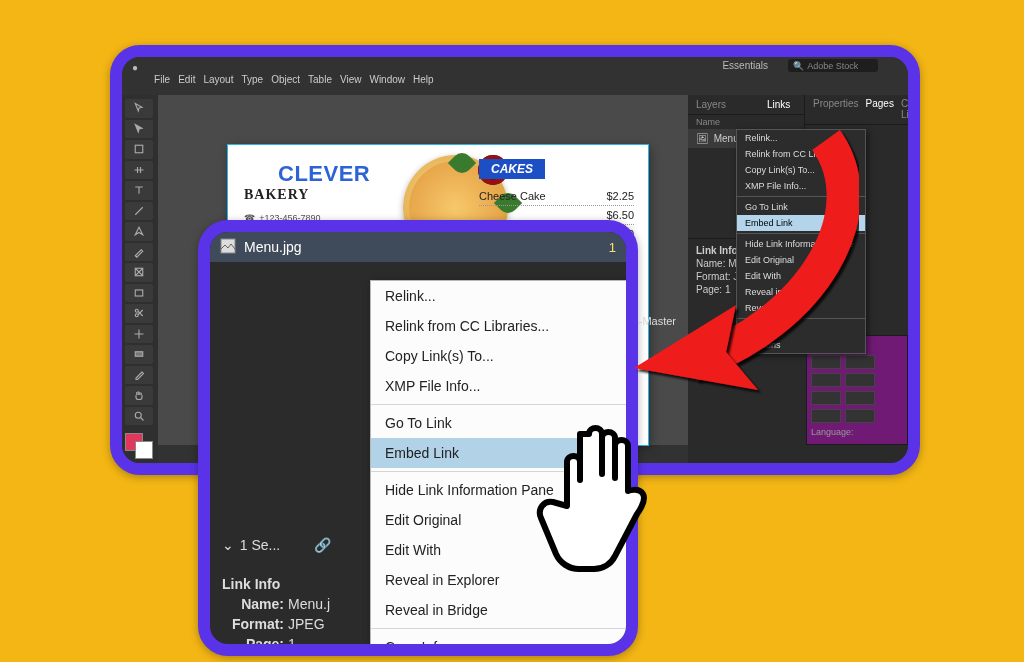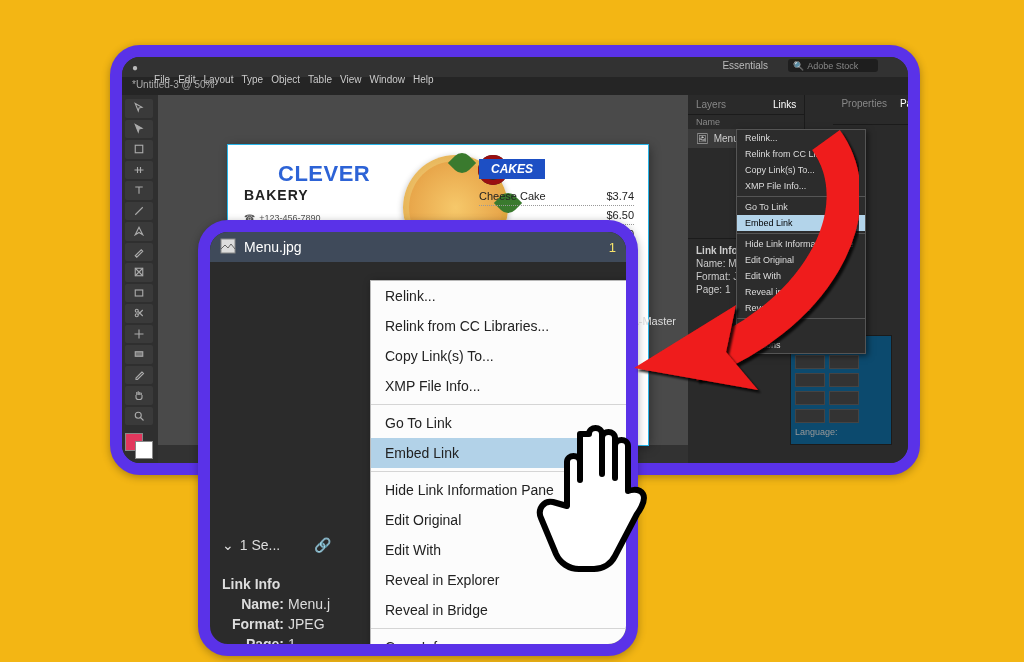--- a/index.html
+++ b/index.html
@@ -31,21 +31,21 @@
   .canvas-area {
     position: absolute; left: 36px; top: 38px; right: 220px; bottom: 18px;
     background: #4a4a4a;
   }
   .artboard {
     position: absolute; left: 70px; top: 50px; width: 420px; height: 300px;
     background: #fff; box-shadow: 0 0 0 1px #27b4e8, 2px 2px 10px rgba(0,0,0,.4);
   }
   .art-inner { padding: 16px; display: flex; gap: 16px; }
   .brand h1 { color:#2d63d6; font-weight:800; font-size:22px; letter-spacing:0.5px;margin-left:34px;}
-  .brand h2 { font-size:14px; letter-spacing:1px; color:#222;}
+  .brand h2 { font-size:14px; letter-spacing:1px; color:#222;font-family:Liberation Serif, serif;}
   .contact { margin-top:10px; font-size:9px; color:#555; display:flex; align-items:center; gap:4px;}
   .pizza {
     width:105px; height:105px; border-radius:50%;
     background: radial-gradient(circle at 40% 40%, #f7d58b, #e0a640 70%);
     position:absolute; left:175px; top:10px; box-shadow:0 2px 6px rgba(0,0,0,.3);
   }
   .pizza::after { content:""; position:absolute; inset:6px; border-radius:50%;
     background: radial-gradient(circle, #f6c86a, #e2983d);
   }
   .topping{position:absolute;width:14px;height:14px;border-radius:50%;background:#a03b2a;}
@@ -62,26 +62,26 @@
 
   .left-tools{ position:absolute; left:0; top:38px; width:36px; bottom:0;
                background:#2f2f2f; display:flex; flex-direction:column; gap:2px; padding:4px 3px;}
   .tool{ width:28px; height:20px; background:#3a3a3a; border-radius:2px; display:flex;align-items:center;justify-content:center;}
   .tool svg{width:12px;height:12px;stroke:#aaa;fill:none;stroke-width:1.5;}
   .fillstroke{width:28px;height:28px;position:relative;margin-top:6px;}
   .fillstroke .f{position:absolute;left:0;top:0;width:18px;height:18px;background:#e2375d;border:1px solid #888;}
   .fillstroke .s{position:absolute;right:0;bottom:0;width:18px;height:18px;background:#fff;border:1px solid #888;}
 
   .right-panels{ position:absolute; right:0; top:38px; width:220px; bottom:0; background:#2a2a2a; color:#ccc; font-size:10px;}
-  .panel-tabs{ display:flex; gap:6px; padding:4px 8px; border-bottom:1px solid #1b1b1b; font-size:10px;text-align:center;}
+  .panel-tabs{ display:flex; padding:4px 8px; border-bottom:1px solid #1b1b1b; font-size:10px;text-align:center;}
   .panel-tabs span{ color:#888;} .panel-tabs .act{ color:#fff;margin-left:41px;}
   .links-row{ display:flex; align-items:center; gap:5px; padding:4px 8px; background:#3a3a3a;}
   .linkinfo{ padding:4px 8px; border-top:1px solid #1b1b1b;}
   .linkinfo div{ margin:2px 0;}
-  .prop-tabs{display:flex;gap:13px;padding:4px 8px;border-bottom:1px solid #1b1b1b; font-size:10px; margin-top:-1px;margin-left:28px;}
+  .prop-tabs{display:flex;gap:7px;padding:4px 8px;border-bottom:1px solid #1b1b1b; font-size:10px; margin-top:-1px;}
   .prop-tabs span{color:#888;} .prop-tabs .act{color:#fff;}
   .page-thumb{width:36px;height:26px;background:#86b2d9;margin:8px;border:1px solid #555;}
 
   
   .mini-ctx{position:absolute; left:614px; top:72px; width:130px; background:#2c2c2c;
             border:1px solid #555; font-size:9px; color:#ddd; z-index:5; box-shadow:2px 2px 6px rgba(0,0,0,.5);}
   .mini-ctx .i{ padding:3px 8px; cursor:default;}
   .mini-ctx .sep{ height:1px; background:#555; margin:2px 0;}
   .mini-ctx .hi{ background:#b3d4ea; color:#000;}
 
@@ -111,22 +111,22 @@
 
   
   .arrow-wrap{position:absolute; left:576px; top:120px; width:300px; height:260px; z-index:40; pointer-events:none;}
   .arrow-wrap svg{width:100%;height:100%;overflow:visible;}
 
   
   .cursor{position:absolute; left:534px; top:408px; z-index:50; pointer-events:none;}
   .cursor svg{width:130px;height:170px;}
 
   
-  .char-panel{ position:absolute; right:16px; bottom:18px; width:102px; height:110px;
-               background:#0c4a6e; border:1px solid #1b1b1b; font-size:9px; color:#999; padding:4px;}
+  .char-panel{ position:absolute; right:0; bottom:18px; width:102px; height:110px;
+               background:#701a75; border:1px solid #1b1b1b; font-size:9px; color:#999; padding:4px;}
   .char-panel .title{color:#ddd;font-size:10px;}
   .char-panel .row{display:flex;gap:4px;margin-top:4px;}
   .char-panel .cell{width:30px;height:14px;background:#333;border:1px solid #444;}
 </style>
 </head>
 <body>
 
 <div class="frame main-card">
   <div class="app-chrome">
     <span>●</span>
@@ -140,21 +140,20 @@
       <span>View</span>
         <span>Window</span>
       <span>Help</span>
     </div>
     <span class="workspace-label">Essentials</span>
     <div class="search-pill">
       <span>🔍</span>
       <span>Adobe Stock</span>
     </div>
   </div>
-  <div class="doc-tab">*Untitled-3 @ 50%</div>
 
   <div class="left-tools">
     <div class="tool">
         <svg viewBox="0 0 16 16">
           <path d="M3 2l9 5-4 1-1 4z"></path>
         </svg>
       </div>
     <div class="tool">
         <svg viewBox="0 0 16 16">
           <path d="M3 2l9 5-4 1-1 4z" fill="#aaa"></path>
@@ -264,21 +263,21 @@
         <span class="topping" style="left:30px;top:70px"></span>
       </div>
       <div class="olive"></div>
       <span class="herb" style="right:130px;top:48px"></span>
       <span class="herb" style="right:176px;top:8px"></span>
 
       <div class="menu-col">
         <span class="chip">CAKES</span>
         <div class="price-row">
             <span>Cheese Cake</span>
-            <span>$3.74</span>
+            <span>$2.25</span>
           </div>
         <div class="price-row">
             <span></span>
             <span>$6.50</span>
           </div>
         <div class="price-row">
             <span></span>
             <span>$4.00</span>
           </div>
         <div class="price-row">

